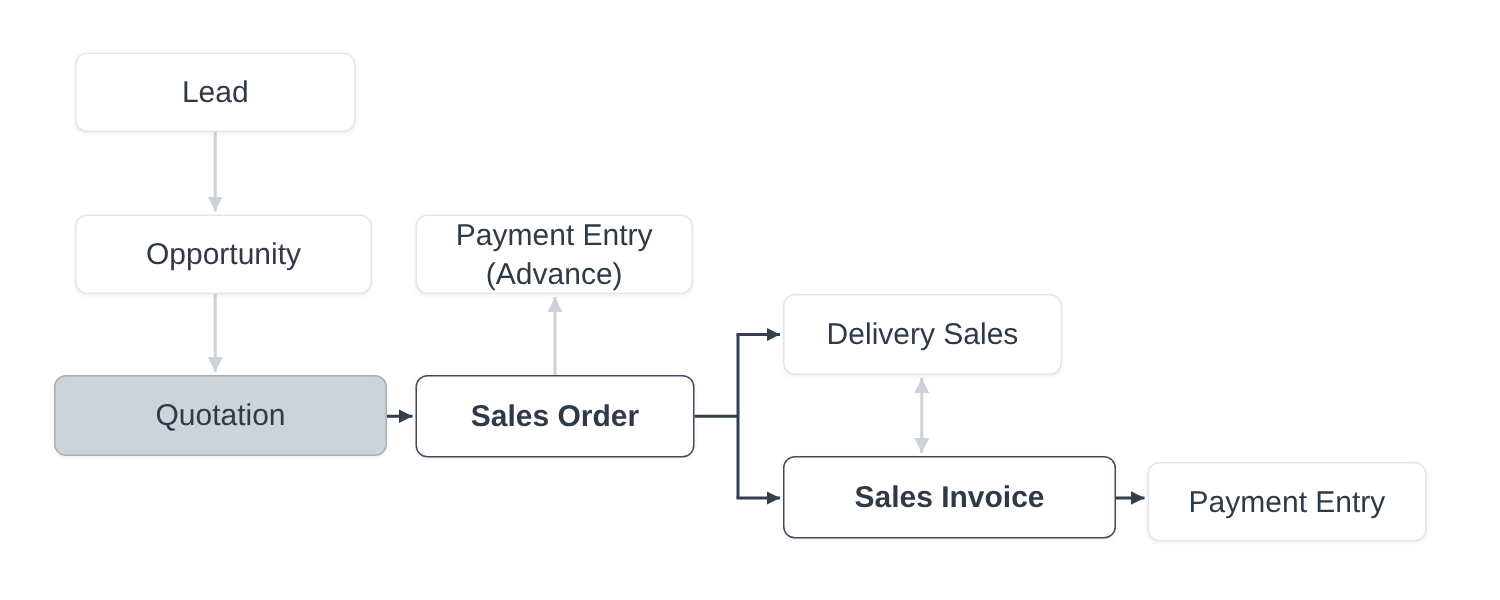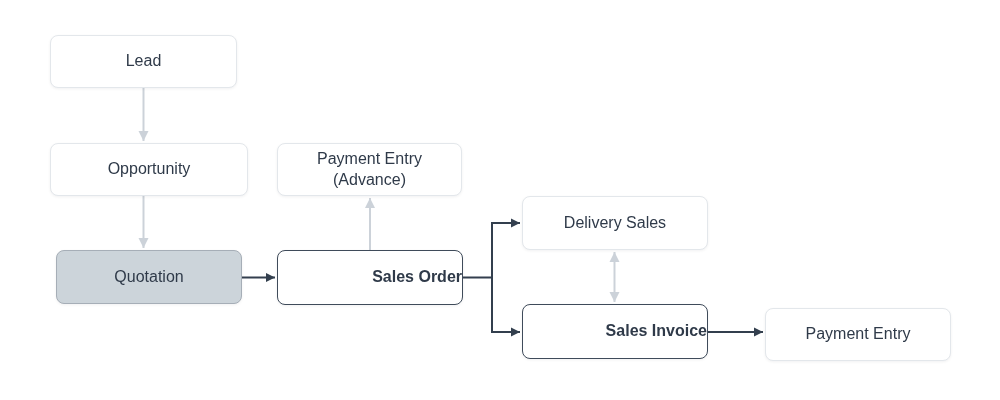--- a/index.html
+++ b/index.html
@@ -33,33 +33,32 @@
   .mk-dark{fill:var(--arrow-dark);}
   .node{
     position:absolute;
     box-sizing:border-box;
     display:flex;align-items:center;justify-content:center;
     background:var(--node-fill);
     border:1px solid var(--node-border);
     border-radius:8px;
     box-shadow:0 1px 3px rgba(16,24,40,0.06);
     color:var(--node-text);
-    font-size:16px;
+    font-size:20px;
     text-align:center;
     cursor:pointer;
   }
   .node .label{white-space:pre-line;line-height:1.3;}
   .node.highlighted{
     background:var(--hl-fill);
     border-color:var(--hl-border);
   }
   .node.emphasized{
     border:1.5px solid var(--emp-border);
     font-weight:600;
-    justify-content:flex-end;
   }
 </style>
 </head>
 <body>
 
 <div class="canvas">
 
   <svg class="edges" viewBox="0 0 1000 400" xmlns="http://www.w3.org/2000/svg">
     <defs>
       <marker id="ah-dark" markerUnits="userSpaceOnUse" markerWidth="10" markerHeight="10" refX="9" refY="5" orient="auto-start-reverse">
@@ -83,38 +82,38 @@
   </svg>
 
   <div class="node" style="left:50px;top:35px;width:187px;height:53px;">
     <span class="label">Lead</span>
   </div>
 
   <div class="node" style="left:50px;top:143px;width:198px;height:53px;">
     <span class="label">Opportunity</span>
   </div>
 
-  <div class="node highlighted" style="left:56px;top:250px;width:186px;height:54px;">
+  <div class="node highlighted" style="left:36px;top:250px;width:222px;height:54px;">
     <span class="label">Quotation</span>
   </div>
 
   <div class="node" style="left:277px;top:143px;width:185px;height:53px;">
     <span class="label">Payment Entry
 (Advance)</span>
   </div>
 
   <div class="node emphasized" style="left:277px;top:250px;width:186px;height:55px;">
     <span class="label">Sales Order</span>
   </div>
 
   <div class="node" style="left:522px;top:196px;width:186px;height:54px;">
     <span class="label">Delivery Sales</span>
   </div>
 
-  <div class="node emphasized" style="left:522px;top:304px;width:186px;height:55px;">
+  <div class="node emphasized" style="left:522px;top:304px;width:222px;height:55px;">
     <span class="label">Sales Invoice</span>
   </div>
 
   <div class="node" style="left:765px;top:308px;width:186px;height:53px;">
     <span class="label">Payment Entry</span>
   </div>
 
 </div>
 
 </body></html>

